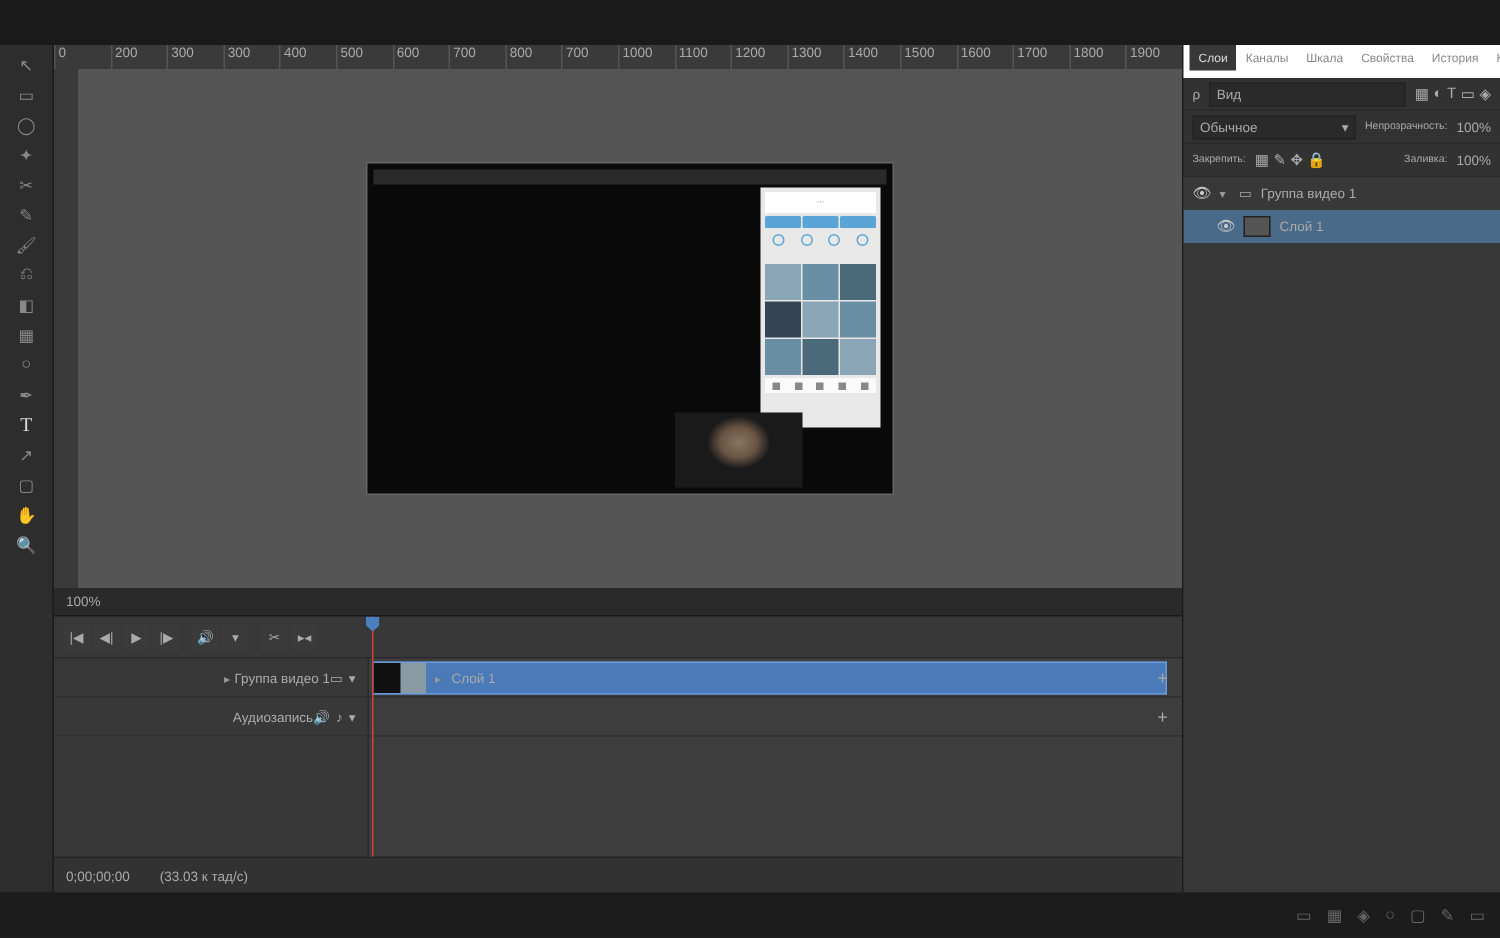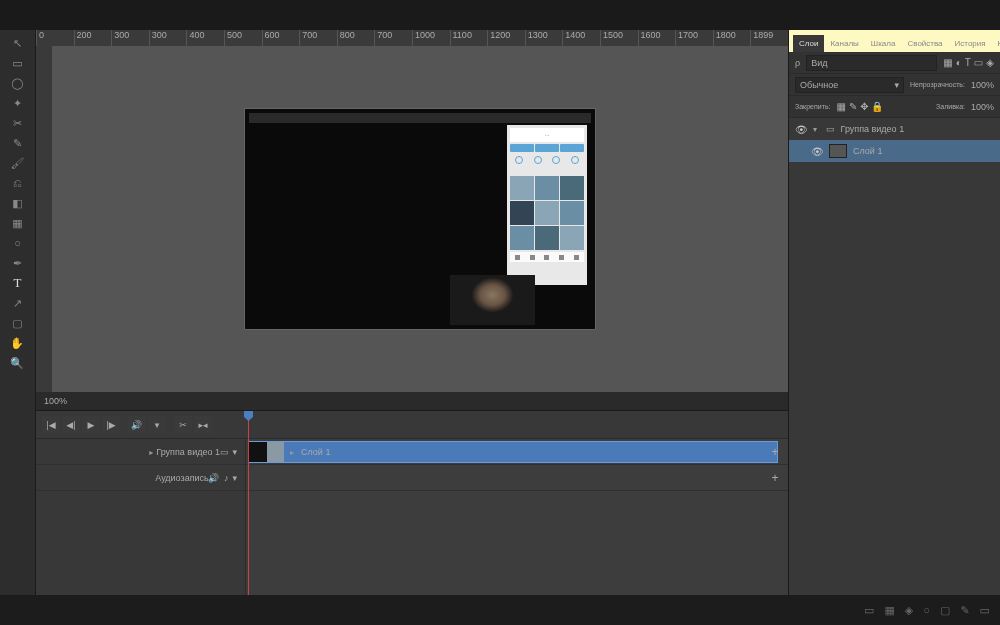--- a/index.html
+++ b/index.html
@@ -50,21 +50,21 @@
 .tl-clip-row{height:26px;border-bottom:1px solid #303030;position:relative;display:flex;align-items:center}
 .tl-clip{position:absolute;left:2px;top:2px;height:22px;width:530px;background:#4a7bb8;border:1px solid #6a9bd8;display:flex;align-items:center;overflow:hidden}
 .tl-clip-thumb{width:35px;height:100%;background:#222;display:flex}
 .tl-clip-thumb div{flex:1}
 .tl-clip-label{padding-left:6px;color:#fff;font-size:8px;display:flex;align-items:center;gap:4px}
 .tl-playhead{position:absolute;left:2px;top:-28px;bottom:0;width:1px;background:#d04040;z-index:5}
 .tl-playhead::before{content:"";position:absolute;top:0;left:-4px;width:9px;height:10px;background:#4a80c0;clip-path:polygon(0 0,100% 0,100% 60%,50% 100%,0 60%)}
 .tl-add{position:absolute;right:6px;top:6px;width:14px;height:14px;display:flex;align-items:center;justify-content:center;color:#aaa;cursor:pointer;font-size:12px}
 .tl-footer{height:24px;background:#323232;border-top:1px solid #222;display:flex;align-items:center;padding:0 8px;font-size:8px;color:#888}
 .right-panel{width:212px;background:#323232;border-left:1px solid #1a1a1a;display:flex;flex-direction:column}
-.rp-tabs{height:22px;background:#fef9c3;display:flex;align-items:flex-end;padding-left:4px}
+.rp-tabs{height:22px;background:#ffffff;display:flex;align-items:flex-start;padding-left:4px}
 .rp-tab{padding:4px 6px;color:#888;font-size:8px;cursor:pointer}
 .rp-tab.active{background:#383838;color:#ddd}
 .rp-row{height:22px;display:flex;align-items:center;padding:0 6px;gap:6px;border-bottom:1px solid #2a2a2a;font-size:8px}
 .rp-select{flex:1;background:#2a2a2a;height:16px;display:flex;align-items:center;padding:0 4px;border:1px solid #222}
 .rp-icons{display:flex;gap:3px;color:#888}
 .rp-icons span{cursor:pointer;font-size:10px}
 .rp-layers{flex:1;background:#383838;overflow:auto}
 .layer-row{height:22px;display:flex;align-items:center;padding-left:6px;gap:6px;font-size:8px}
 .layer-row.selected{background:#4a6a8a}
 .eye{width:12px;color:#ccc;font-size:10px;cursor:pointer}
@@ -113,21 +113,21 @@
           <span>700</span>
           <span>1000</span>
           <span>1100</span>
           <span>1200</span>
           <span>1300</span>
           <span>1400</span>
           <span>1500</span>
           <span>1600</span>
           <span>1700</span>
           <span>1800</span>
-          <span>1899</span>
+          <span>1900</span>
         </div>
       <div class="canvas-area">
         <div class="ruler-v"></div>
         <div class="canvas">
           <div class="artboard">
             <div class="vid-top"></div>
             <div class="phone">
               <div class="ph-header">···</div>
               <div class="ph-tabs">
                   <div class="ph-tab"></div>
@@ -232,20 +232,24 @@
                     <span>Слой 1</span>
                   </div>
               </div>
               <div class="tl-add">+</div>
             </div>
             <div class="tl-clip-row">
               <div class="tl-add">+</div>
             </div>
           </div>
         </div>
+        <div class="tl-footer">
+          <span>0;00;00;00</span>
+          <span style="margin-left:20px">(33.03 к тад/с)</span>
+        </div>
       </div>
     </div>
 
     <div class="right-panel">
       <div class="rp-tabs" id="rp-tabs">
           <div class="rp-tab active">Слои</div>
           <div class="rp-tab">Каналы</div>
           <div class="rp-tab">Шкала</div>
           <div class="rp-tab">Свойства</div>
           <div class="rp-tab">История</div>

